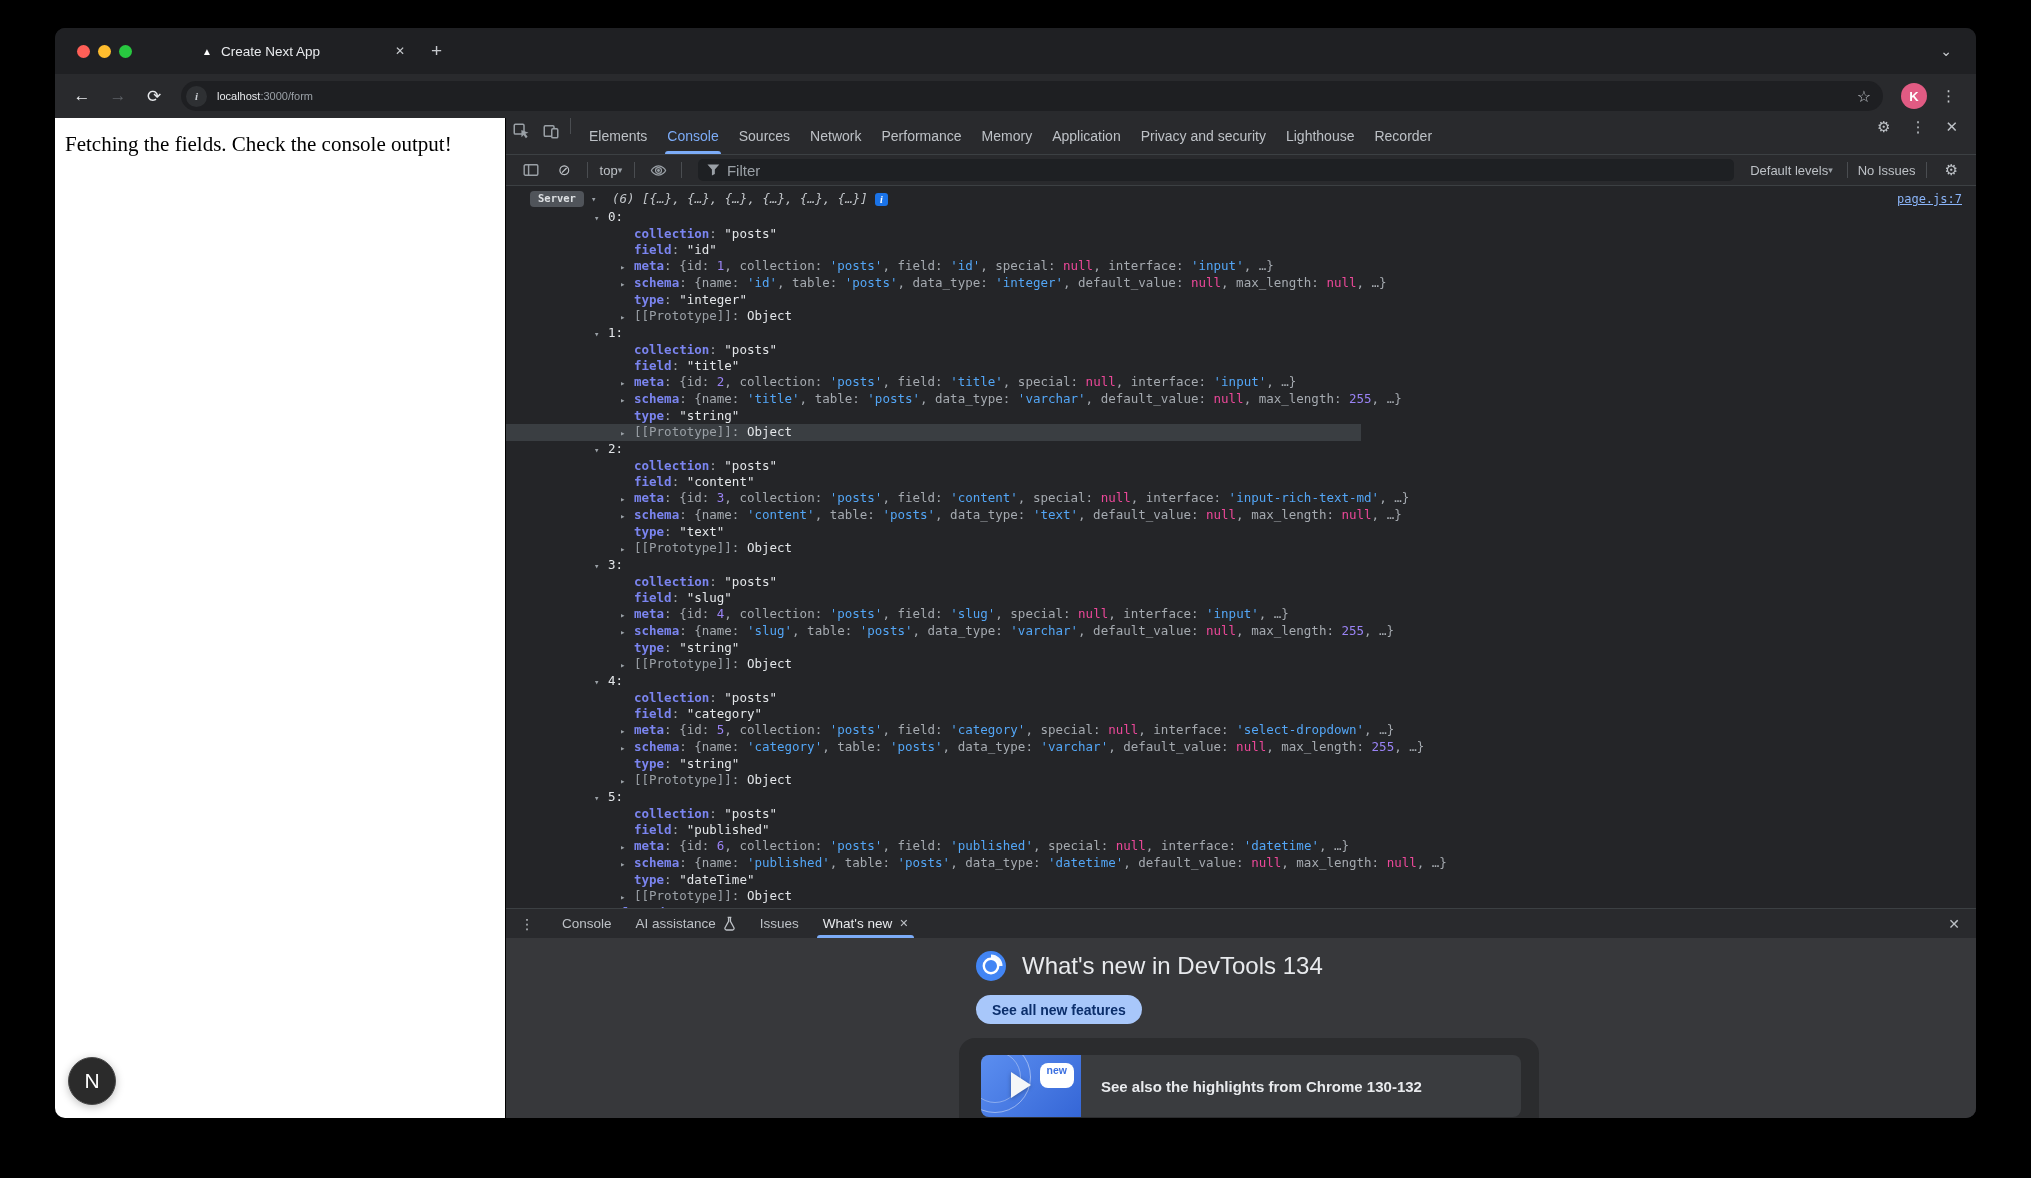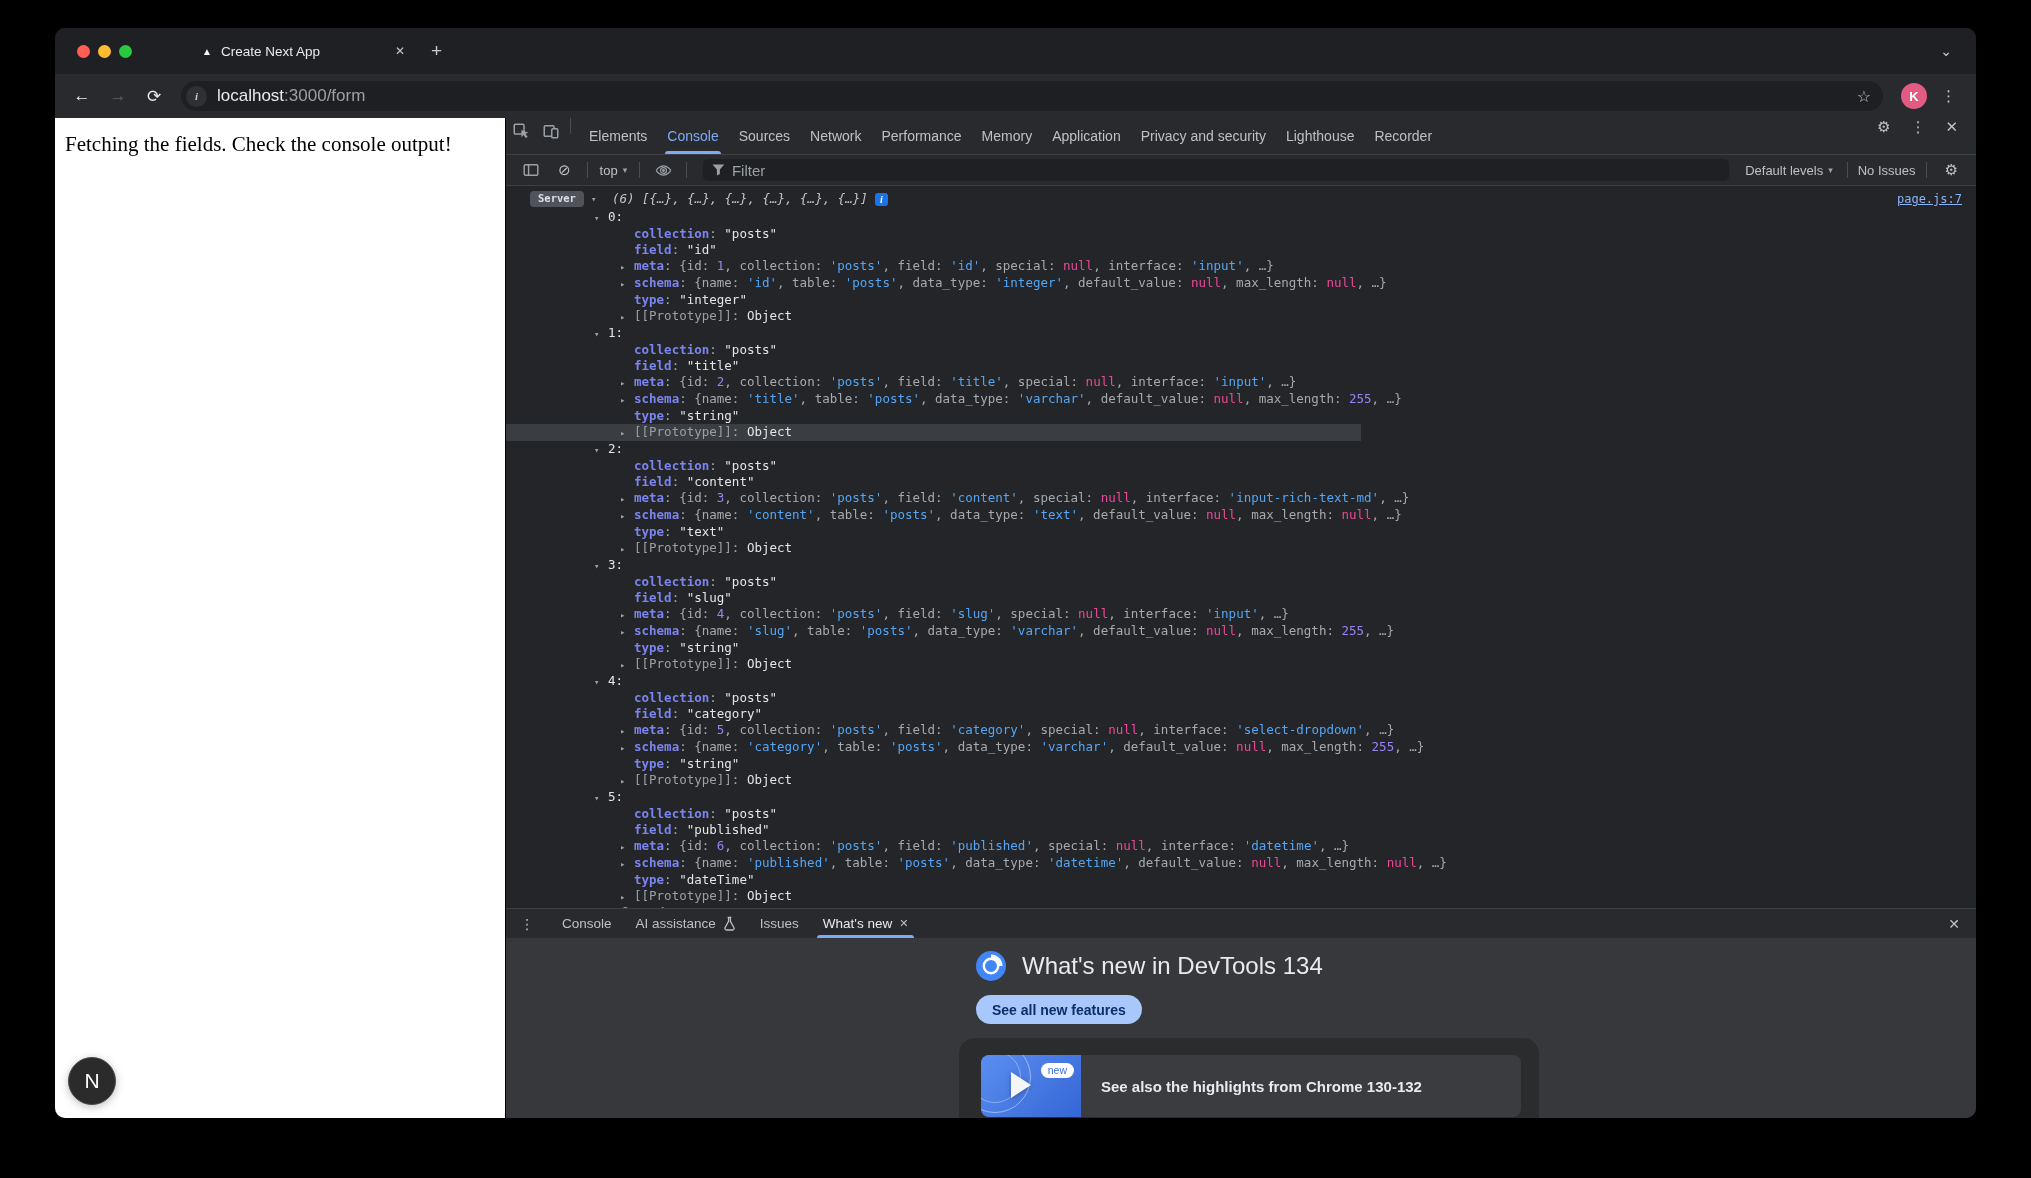--- a/index.html
+++ b/index.html
@@ -14,21 +14,21 @@
   .tab .fav{color:#fff;font-size:10px}
   .tab .x{color:#c6c9cd;font-size:12px;margin-left:66px;cursor:default}
   .newtab{color:#c6c9cd;font-size:19px;margin-left:16px}
   .strip-chev{position:absolute;right:24px;color:#c6c9cd;font-size:14px}
   
   .toolbar{height:44px;background:#292a2d;display:flex;align-items:center;padding:0 12px;gap:6px;flex:0 0 auto}
   .navbtn{width:30px;height:30px;display:flex;align-items:center;justify-content:center;font-size:17px;color:#e8eaed;border-radius:50%}
   .navbtn.dim{color:#5d6166}
   .urlbar{flex:1;height:30px;background:#1e1f22;border-radius:15px;display:flex;align-items:center;padding:0 6px 0 5px;margin:0 6px}
   .urlinfo{width:21px;height:21px;border-radius:50%;background:#2e3033;color:#c7cbd0;display:flex;align-items:center;justify-content:center;font-size:11px;font-family:"Liberation Serif",serif;font-style:italic;font-weight:700}
-  .urltext{margin-left:10px;font-size:17px;color:#e8eaed}
+  .urltext{margin-left:10px;font-size:11px;color:#e8eaed}
   .urltext .path{color:#9aa0a6}
   .star{margin-left:auto;color:#c0c4c9;font-size:16px;padding:0 6px}
   .avatar{width:26px;height:26px;border-radius:50%;background:#e15b83;color:#fff;font-size:13px;font-weight:700;display:flex;align-items:center;justify-content:center;margin-left:6px}
   .kebab{color:#c6c9cd;font-size:15px;padding:0 8px;letter-spacing:0}
   
   .content{flex:1;display:flex;min-height:0}
   .page{width:450px;background:#fff;position:relative;flex:0 0 auto}
   .page-msg{font-family:"Liberation Serif",serif;font-size:21px;color:#000;padding:14px 10px 0 10px}
   .n-badge{position:absolute;left:13px;bottom:13px;width:48px;height:48px;border-radius:50%;background:#2b2b2b;border:1px solid #4a4a4a;color:#fff;display:flex;align-items:center;justify-content:center;font-size:21px;font-weight:500;box-shadow:0 2px 8px rgba(0,0,0,.25)}
   
@@ -37,21 +37,21 @@
   .icon-btn{display:flex;align-items:center;justify-content:center;width:30px;height:26px;color:#9aa0a6}
   .vdiv{width:1px;height:16px;background:#4a4d51;margin:0 4px}
   .dt-tabs{display:flex;height:100%;margin-left:4px}
   .dt-tab{display:flex;align-items:center;padding:0 10px;font-size:14px;color:#bdc1c6;position:relative;white-space:nowrap}
   .dt-tab.active{color:#7cacf8}
   .dt-tab.active::after{content:"";position:absolute;left:8px;right:8px;bottom:0;height:3px;border-radius:3px 3px 0 0;background:#7cacf8}
   .dt-right{margin-left:auto;display:flex;align-items:center;gap:4px;padding-right:10px;color:#bdc1c6}
   .glyph-btn{font-size:15px;color:#bdc1c6;padding:0 8px}
   
   .console-toolbar{height:31px;background:#292a2d;border-bottom:1px solid #3c4043;display:flex;align-items:center;padding:0 10px;gap:4px;flex:0 0 auto}
-  .ctx{font-size:13px;color:#bdc1c6;padding:0 4px;display:flex;align-items:center;gap:5px}
+  .ctx{font-size:13px;color:#bdc1c6;padding:0 4px;display:flex;align-items:center;}
   .caret{font-size:9px;color:#9aa0a6}
   .filter{flex:1;height:22px;background:#1e2023;border-radius:5px;display:flex;align-items:center;gap:7px;padding:0 9px;margin:0 8px}
   .filter input{background:transparent;border:none;outline:none;color:#e8eaed;font-size:15px;width:100%;font-family:"Liberation Sans",sans-serif}
   .filter input::placeholder{color:#9aa0a6}
   .ct-right{display:flex;align-items:center;gap:6px;font-size:13px;color:#bdc1c6}
   
   .console-output{flex:1;overflow:hidden;padding-top:2px}
   .crow{font:12.5px/16px "DejaVu Sans Mono",monospace;white-space:pre;color:#a9aeb4}
   .crow.hl{background:linear-gradient(to right,#3a3e42 0,#3a3e42 855px,rgba(0,0,0,0) 855px)}
   .crow-header{display:flex;align-items:center;gap:7px;padding:3px 14px 2px 24px}
@@ -80,21 +80,21 @@
   .drawer-body{height:180px;background:#37383b;position:relative;flex:0 0 auto;overflow:hidden}
   .wn-header{position:absolute;left:470px;top:13px;display:flex;align-items:center;gap:16px}
   .wn-title{font-size:24px;color:#e8eaed;font-weight:500}
   .wn-btn{position:absolute;left:470px;top:57px;height:29px;padding:0 16px;border:none;border-radius:15px;background:#a8c7fa;color:#0b2e6b;font-size:14px;font-weight:600;font-family:"Liberation Sans",sans-serif}
   .wn-card{position:absolute;left:453px;top:100px;width:580px;height:90px;background:#2b2c2e;border-radius:16px 16px 0 0}
   .wn-row{position:absolute;left:22px;top:17px;width:540px;height:62px;background:#3a3c3f;border-radius:8px}
   .wn-thumb{position:absolute;left:0;top:0;width:100px;height:62px;border-radius:8px 0 0 8px;background:linear-gradient(135deg,#5b8ef0,#3566d6);overflow:hidden}
   .wn-thumb::before{content:"";position:absolute;left:-22px;top:-14px;width:70px;height:70px;border:1px solid rgba(255,255,255,.45);border-radius:50%}
   .wn-thumb::after{content:"";position:absolute;left:-12px;top:-4px;width:50px;height:50px;border:1px solid rgba(255,255,255,.35);border-radius:50%}
   .wn-play{position:absolute;left:30px;top:17px;width:0;height:0;border-left:20px solid #f4f6f8;border-top:13px solid rgba(0,0,0,0);border-bottom:13px solid rgba(0,0,0,0);filter:drop-shadow(0 1px 2px rgba(0,0,0,.3));z-index:2}
-  .wn-new{position:absolute;right:7px;top:8px;background:#fff;color:#3b6fe0;font-size:10.5px;font-weight:400;padding:1px 7px 2px;border-radius:8px;z-index:2}
+  .wn-new{position:absolute;right:7px;top:8px;background:#fff;color:#3b6fe0;font-size:10.5px;font-weight:700;padding:1px 7px 12px;border-radius:8px;z-index:2}
   .wn-text{position:absolute;left:120px;top:0;height:62px;display:flex;align-items:center;font-size:15px;font-weight:600;color:#e8eaed}
   svg{display:block}
 </style>
 </head>
 <body>
 
 <div class="window">
 
   <div class="tabstrip">
     <div class="lights">

